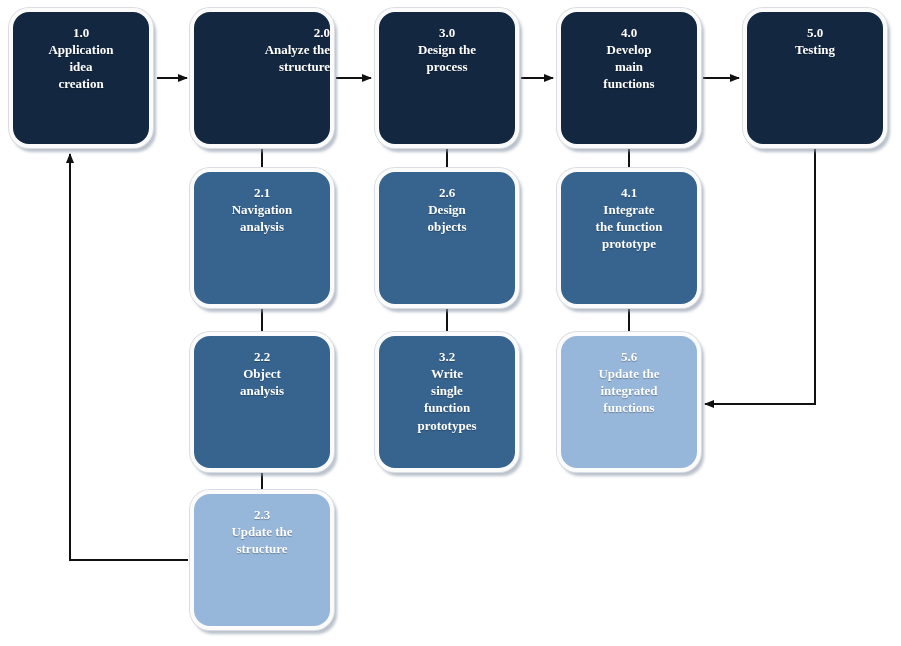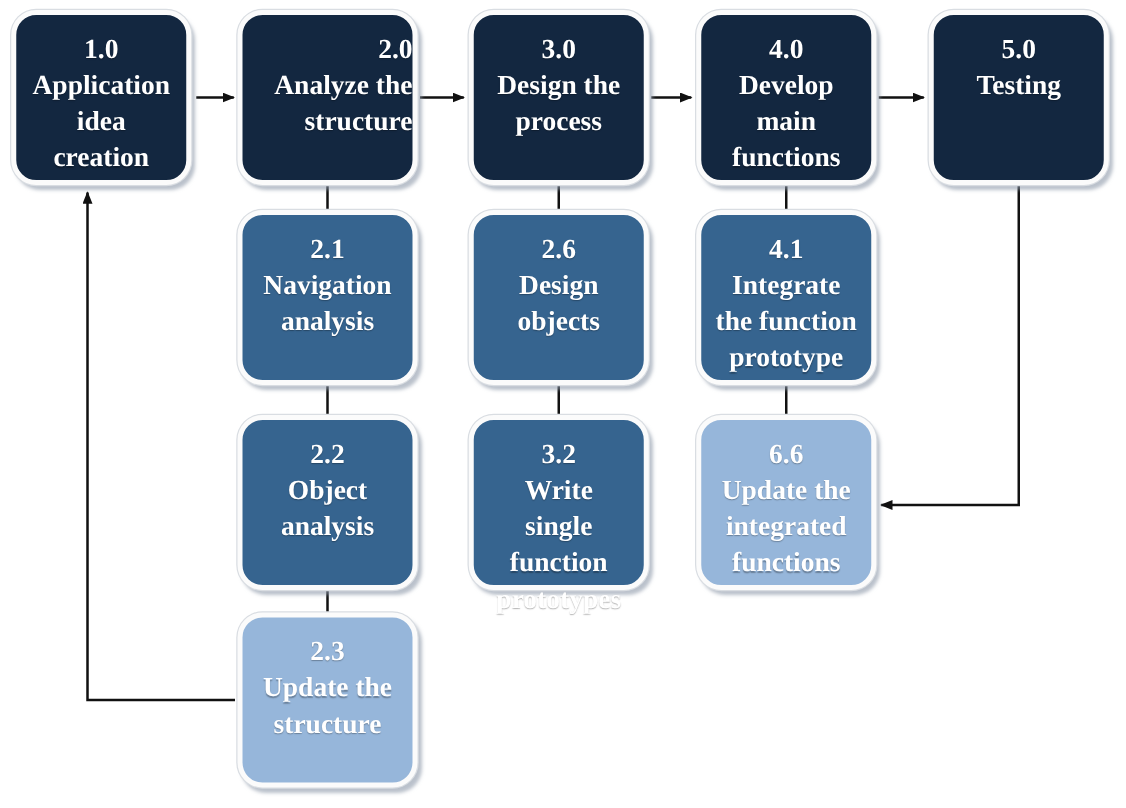--- a/index.html
+++ b/index.html
@@ -27,21 +27,21 @@
     width: 144px;
     height: 140px;
     box-sizing: border-box;
     border: 4px solid var(--node-border, #fbfbfb);
     border-radius: 20px;
     box-shadow: 0 0 0 1px #d9dde2, 3px 4px 3px rgba(140, 152, 168, 0.6);
     color: var(--text, #ffffff);
     text-align: center;
     padding-top: 12px;
     font-weight: bold;
-    font-size: 22px;
+    font-size: 13px;
     line-height: 1.32;
   }
   .node.dark   { background: var(--node-dark, #132740); }
   .node.medium { background: var(--node-medium, #36648f); }
   .node.light  { background: var(--node-light, #96b6da); }
   .node-label {
     white-space: pre-line;
     text-shadow: 0 1px 1px rgba(0, 0, 0, 0.3);
   }
   .connectors line,
@@ -134,21 +134,21 @@
 analysis</div>
   </div>
   <div class="node medium" style="left:375px; top:332px;">
     <div class="node-label">3.2
 Write
 single
 function
 prototypes</div>
   </div>
   <div class="node light" style="left:557px; top:332px;">
-    <div class="node-label">6.6
+    <div class="node-label">5.6
 Update the
 integrated
 functions</div>
   </div>
 
   <div class="node light" style="left:190px; top:490px;">
     <div class="node-label">2.3
 Update the
 structure</div>
   </div>

